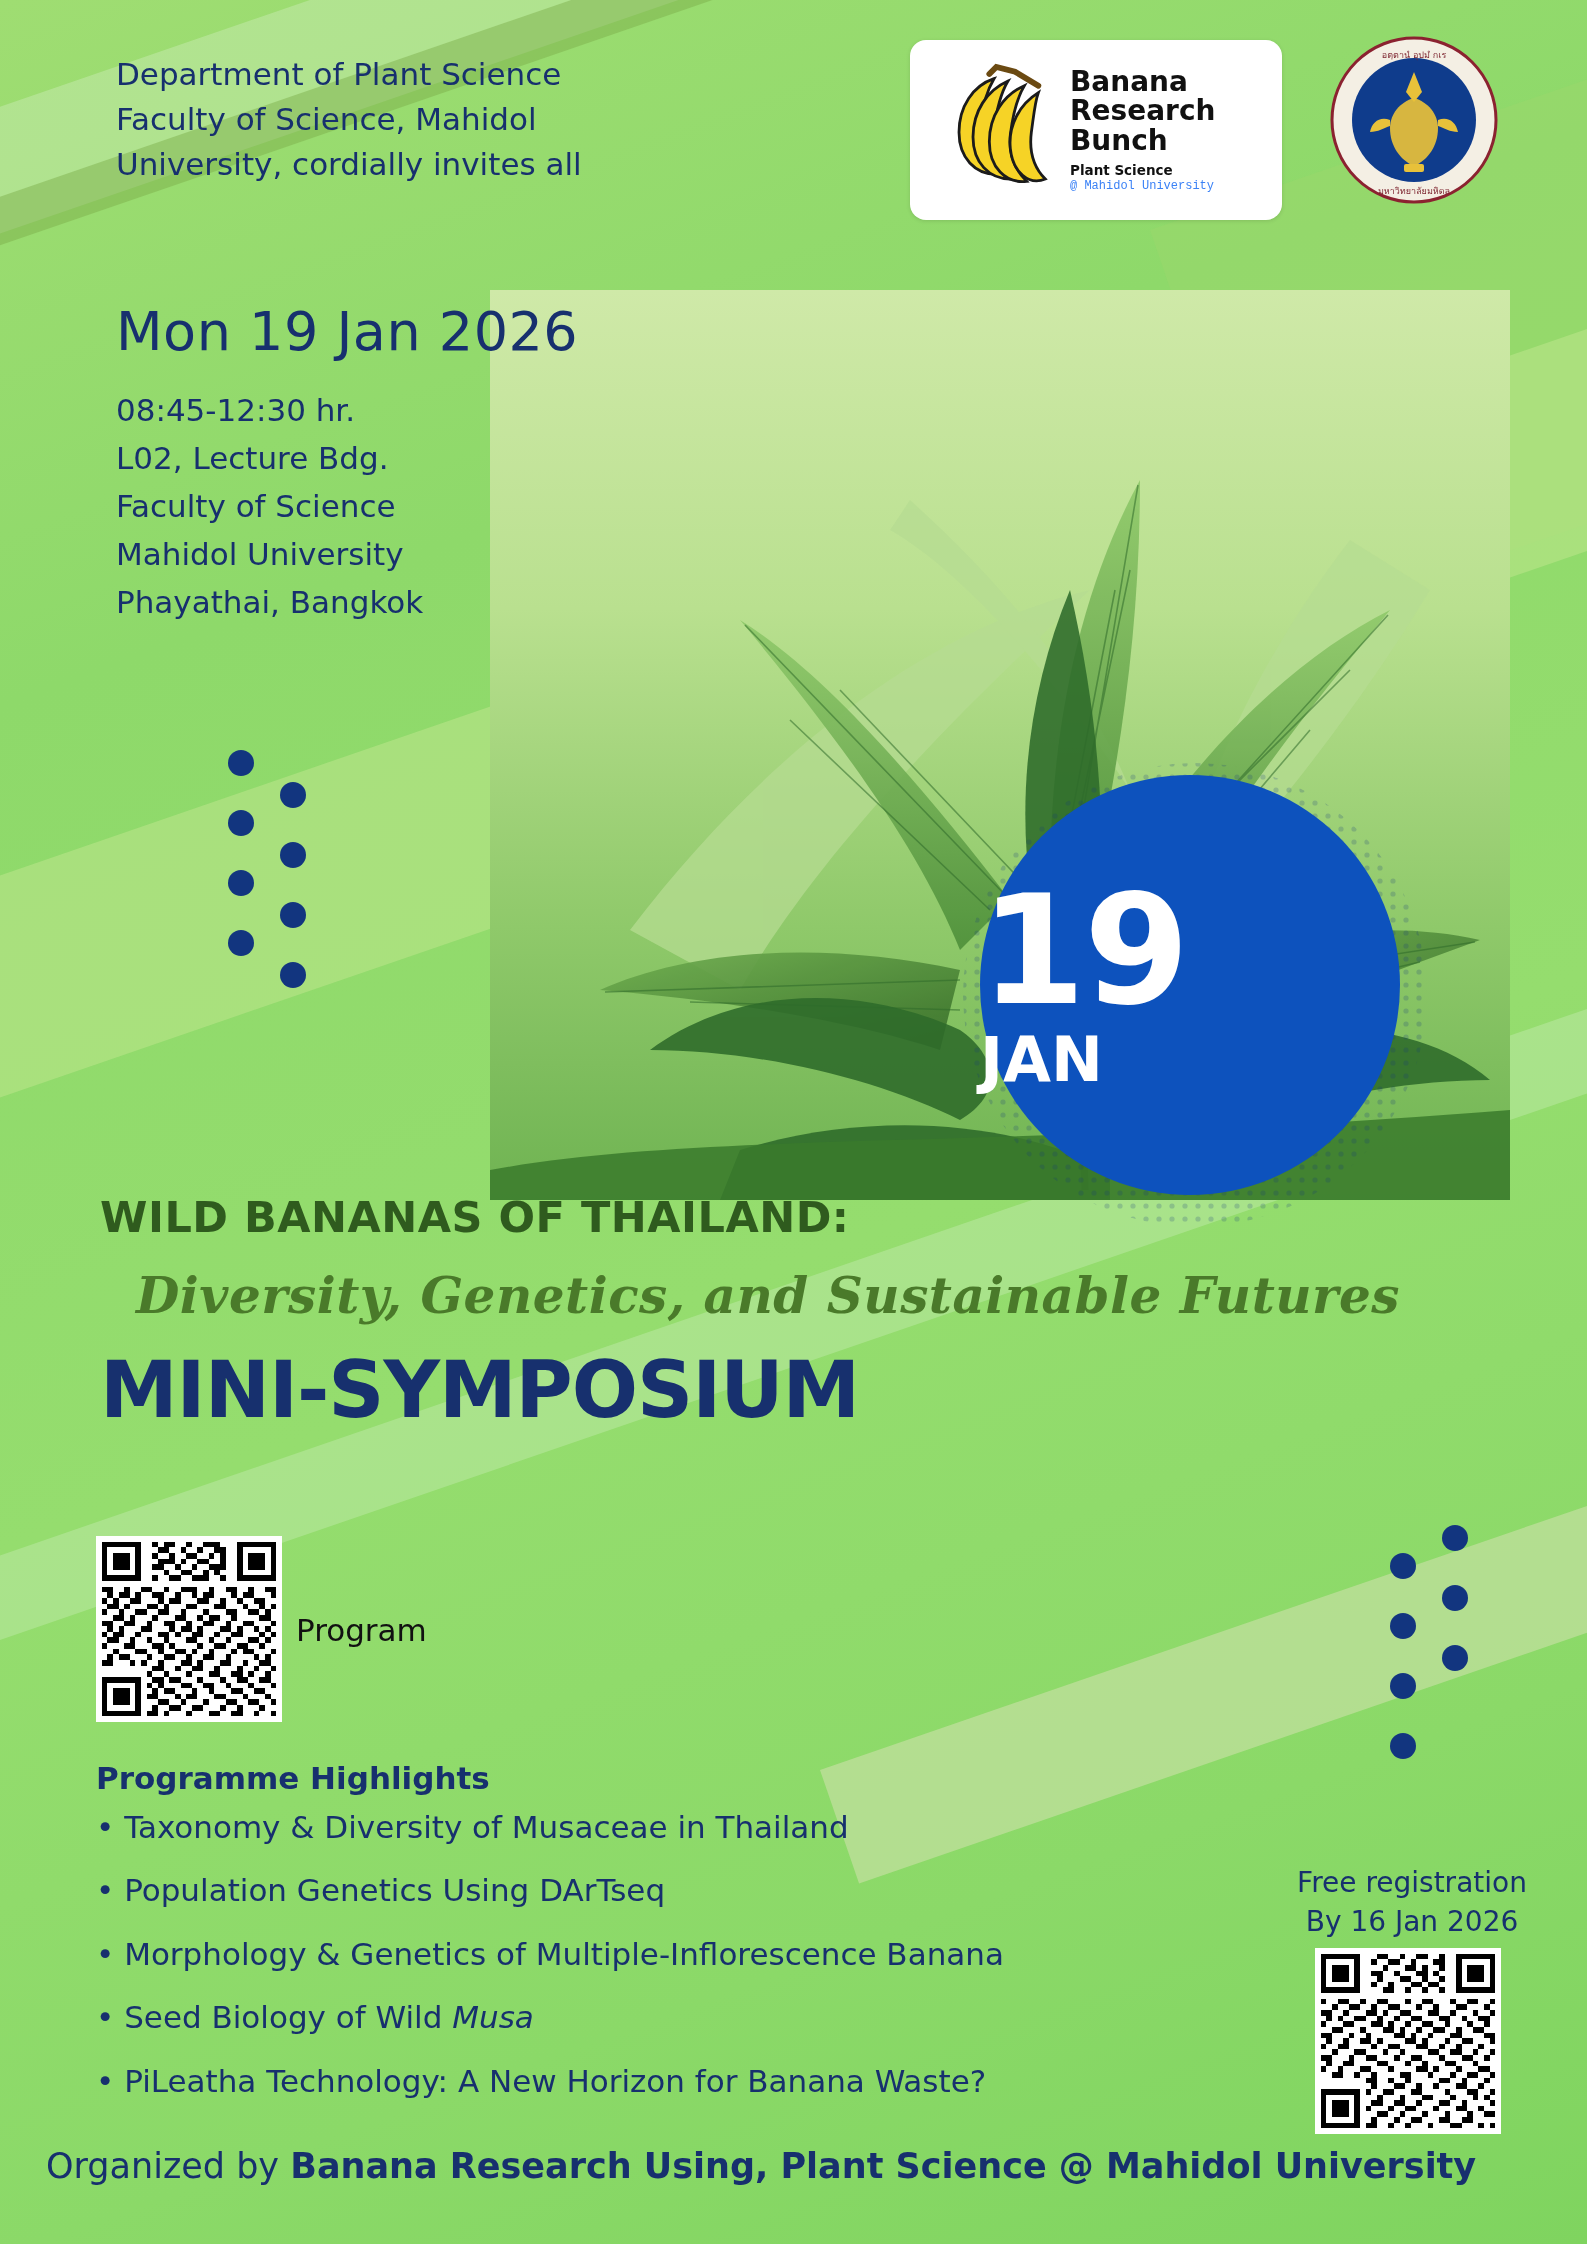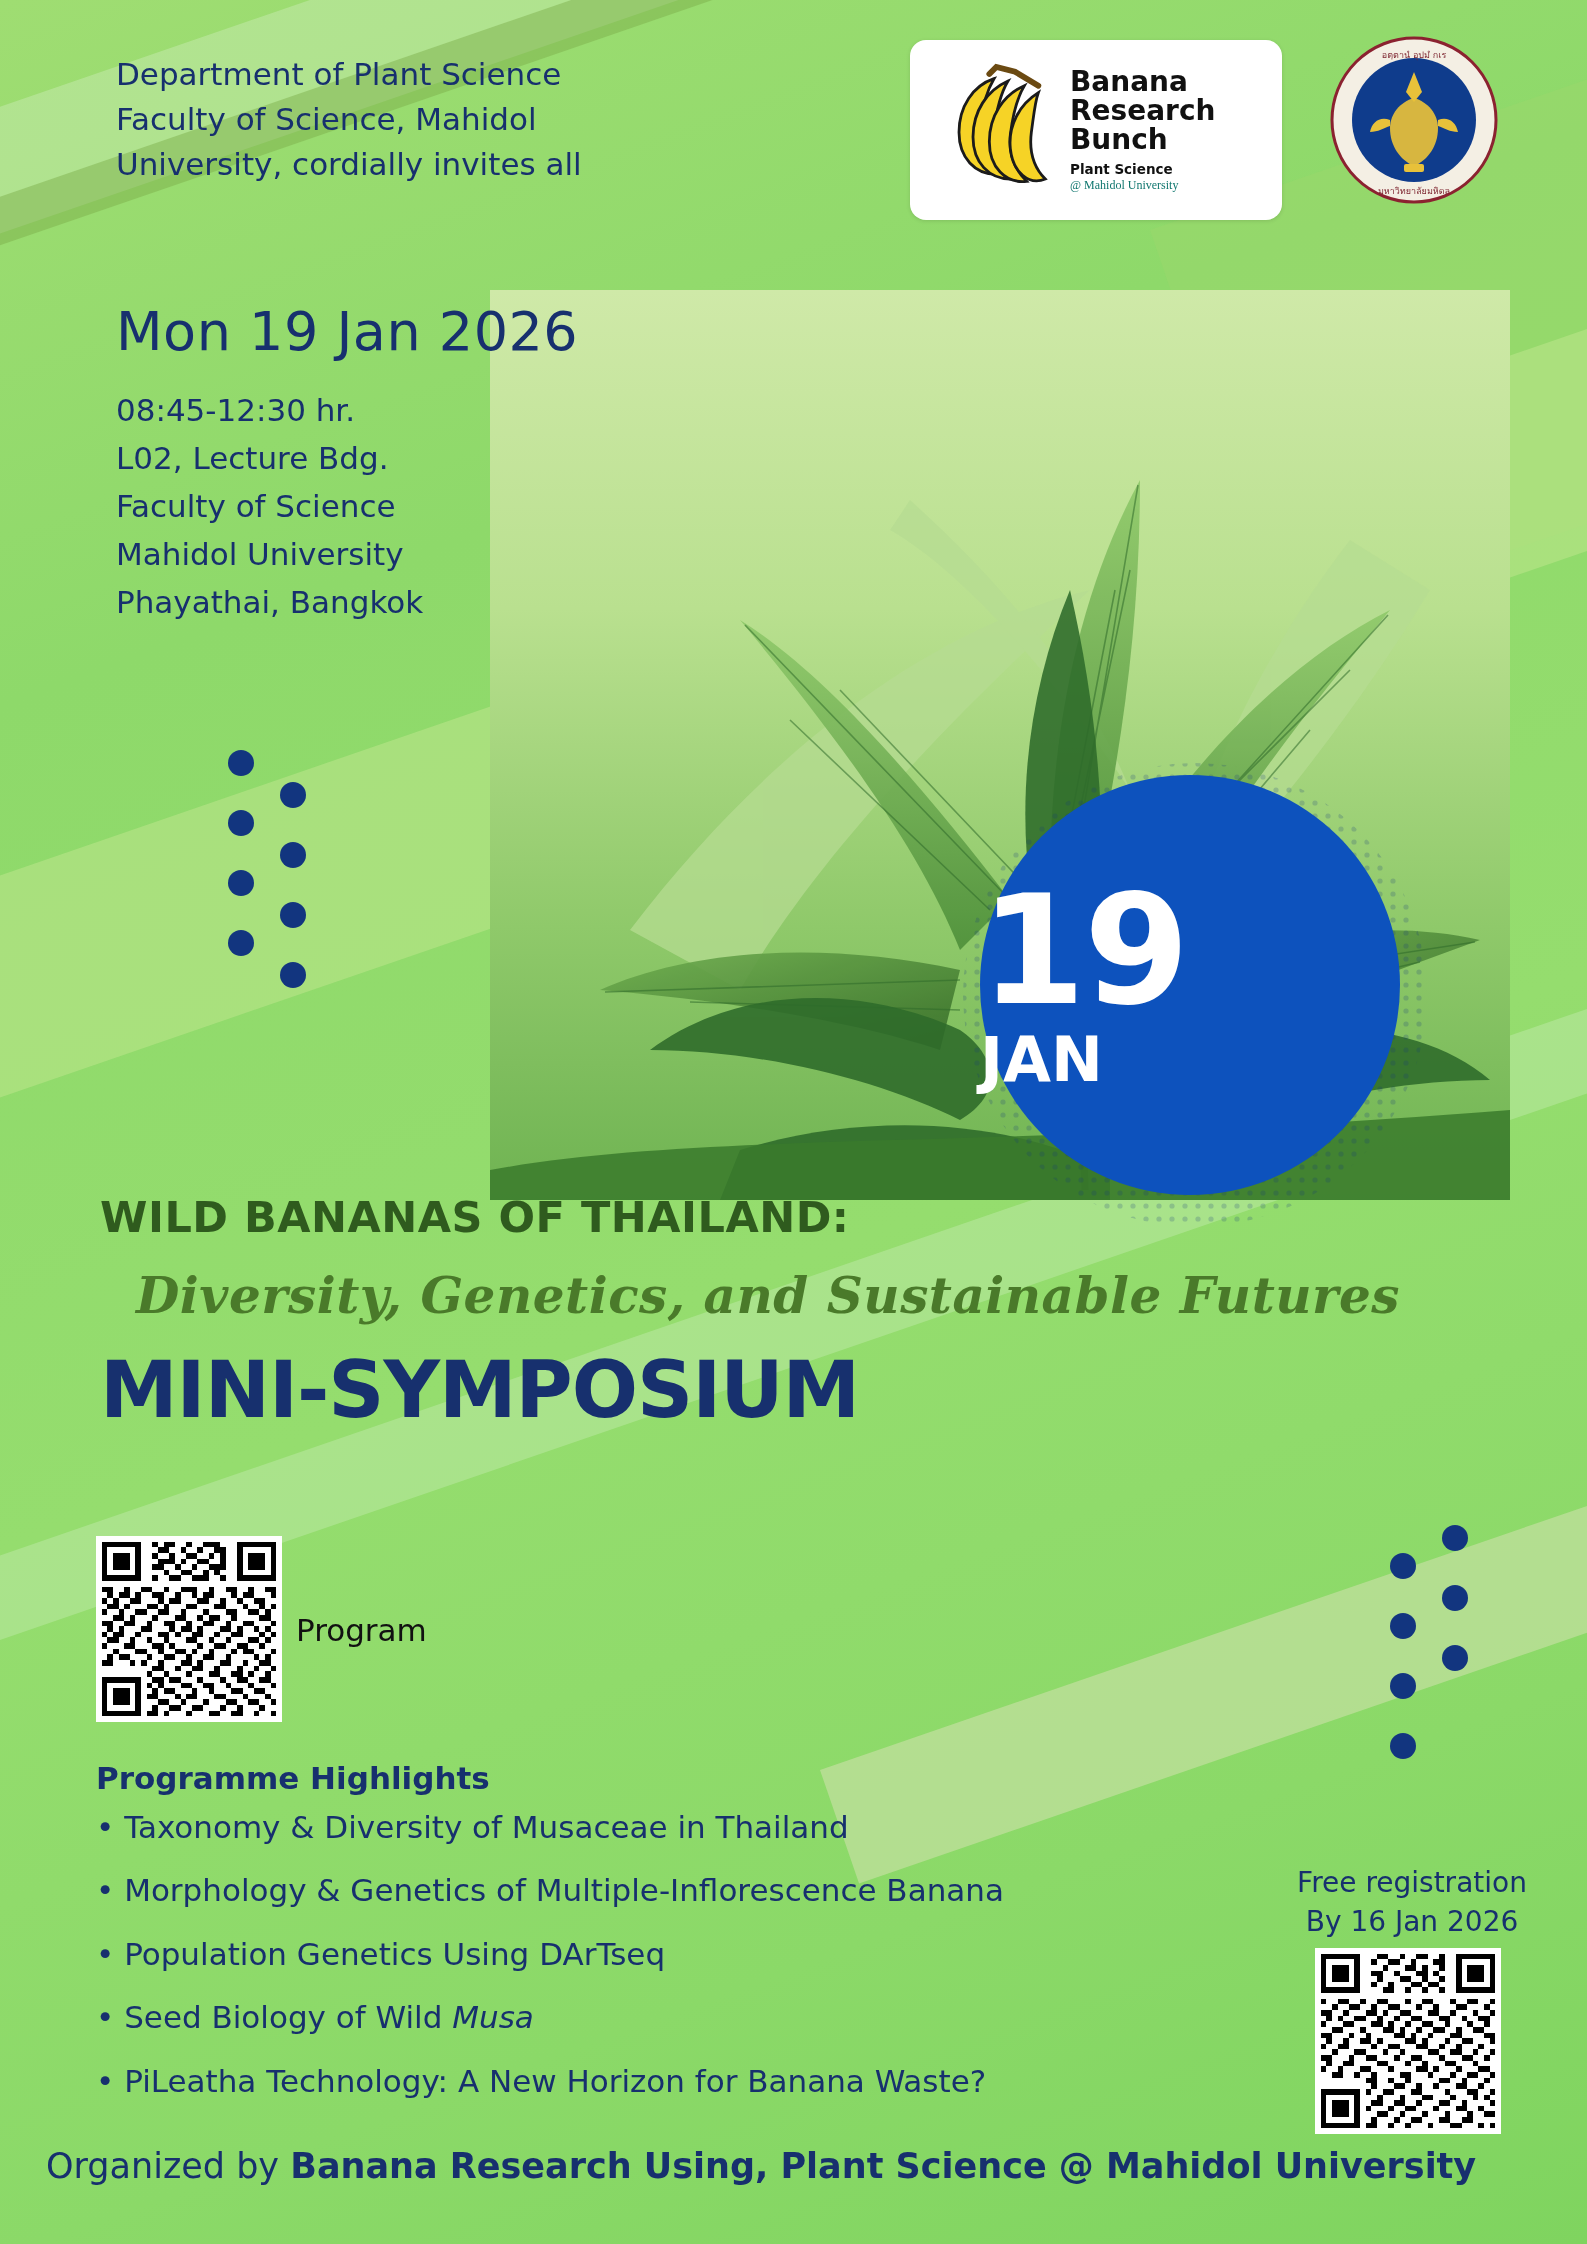--- a/index.html
+++ b/index.html
@@ -87,22 +87,22 @@
   .brb-text { margin-left: 6px; }
   .brb-text .l1 {
     font-size: 28px; font-weight: bold; color: #111; line-height: 1.04;
     font-family: "DejaVu Sans", sans-serif;
   }
   .brb-text .l2 {
     font-size: 13.5px; font-weight: bold; color: #111; margin-top: 7px;
     font-family: "DejaVu Sans", sans-serif;
   }
   .brb-text .l3 {
-    font-size: 12px; color: #0f766e; margin-top: 1px;
-    font-family: Liberation Serif, serif;
+    font-size: 12px; color: #3b82f6; margin-top: 1px;
+    font-family: Liberation Mono, monospace;
   }
   .mu-logo {
     position: absolute;
     left: 1330px; top: 36px;
     width: 168px; height: 168px;
   }
 
   
   .photo {
     position: absolute;
@@ -648,22 +648,22 @@
         <rect x="24" y="31" width="2" height="1"></rect>
         <rect x="28" y="31" width="1" height="1"></rect>
         <rect x="31" y="31" width="1" height="1"></rect>
     </g>
   </svg>
   <div class="qr-label">Program</div>
 
   <div class="hl-title">Programme Highlights</div>
   <ul class="hl-list">
     <li><span>Taxonomy &amp; Diversity of Musaceae in Thailand</span></li>
+    <li><span>Population Genetics Using DArTseq</span></li>
     <li><span>Morphology &amp; Genetics of Multiple-Inflorescence Banana</span></li>
-    <li><span>Population Genetics Using DArTseq</span></li>
     <li><span>Seed Biology of Wild </span><em>Musa</em></li>
     <li><span>PiLeatha Technology: A New Horizon for Banana Waste?</span></li>
   </ul>
 
   <div class="qr-caption">
     <div>Free registration</div>
     <div>By 16 Jan 2026</div>
   </div>
   <svg class="qr-reg" viewBox="0 0 33 33" shape-rendering="crispEdges">
     <rect width="33" height="33" fill="#fff"></rect>

